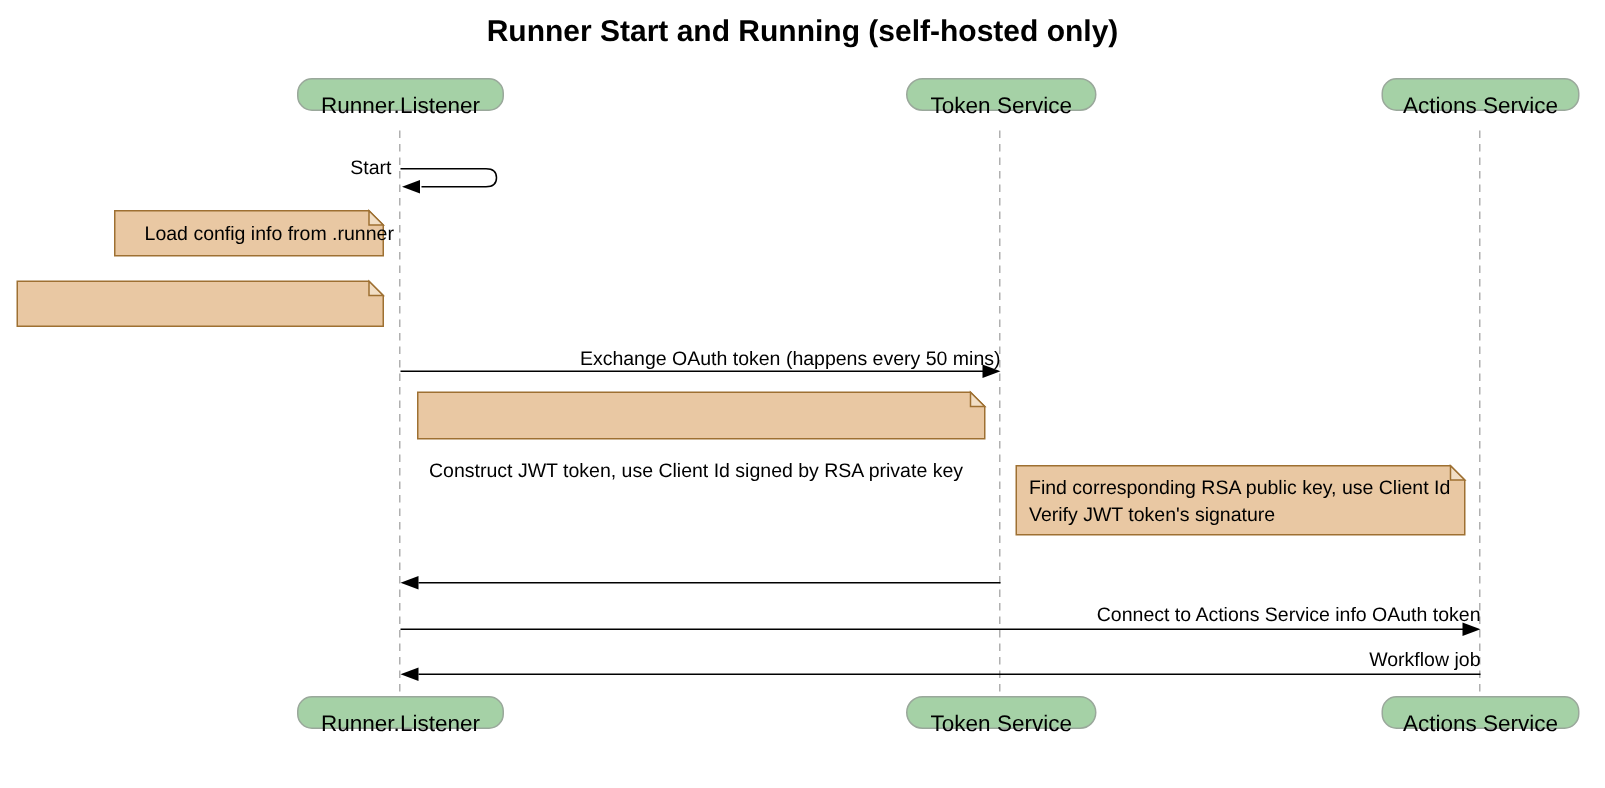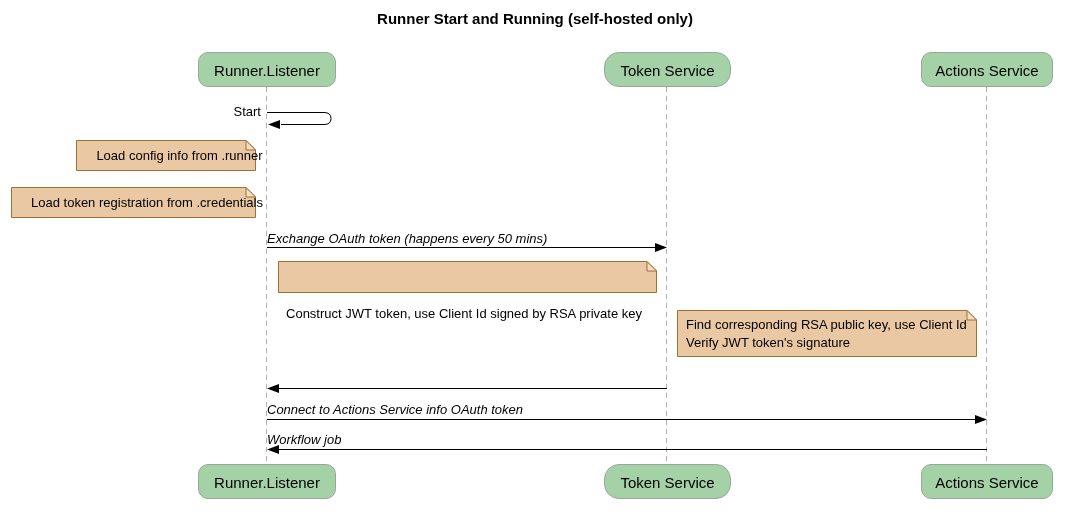--- a/index.html
+++ b/index.html
@@ -15,53 +15,53 @@
     background: #ffffff;
     overflow: hidden;
     color: #000000;
   }
   .title {
     position: absolute;
     top: 10px;
     left: 0;
     width: 1070px;
     text-align: center;
-    font-size: 15px;
+    font-size: 20px;
     font-weight: bold;
     color: #000000;
   }
   svg.overlay {
     position: absolute;
     top: 0;
     left: 0;
   }
   .participant {
     position: absolute;
-    height: 35px;
+    height: 22px;
     line-height: 35px;
     text-align: center;
     font-size: 15px;
     color: #000000;
     background: #a5d1a6;
     border: 1px solid #9aa89b;
     border-radius: 10px;
     box-sizing: border-box;
   }
   .p-runner  { left: 198px; width: 138px; }
   .p-token   { left: 604px; width: 127px; border-radius: 15px; }
   .p-actions { left: 921px; width: 132px; }
   .row-top    { top: 52px; }
   .row-bottom { top: 464px; }
   .msg-label {
     position: absolute;
     font-size: 13px;
     color: #000000;
     white-space: nowrap;
   }
-  .msg-center { text-align: left; font-style: italic; }
+  .msg-center { text-align: right; }
   .lbl-start { left: 141px; width: 120px; text-align: right; top: 104px; }
   .lbl-m1 { left: 267px; width: 400px; top: 231px; }
   .lbl-m2 { left: 267px; width: 400px; top: 371px; }
   .lbl-m3 { left: 267px; width: 720px; top: 402px; }
   .lbl-m4 { left: 267px; width: 720px; top: 432px; }
   .note-text {
     position: absolute;
     font-size: 13px;
     color: #000000;
     box-sizing: border-box;
@@ -141,20 +141,19 @@
   <div class="participant p-actions row-bottom">
     <span>Actions Service</span>
   </div>
 
   <div class="msg-label lbl-start">Start</div>
   <div class="msg-label msg-center lbl-m1">Exchange OAuth token (happens every 50 mins)</div>
   <div class="msg-label msg-center lbl-m3">Connect to Actions Service info OAuth token</div>
   <div class="msg-label msg-center lbl-m4">Workflow job</div>
 
   <div class="note-text note-center nt-1">Load config info from .runner</div>
-  <div class="note-text note-center nt-2">Load token registration from .credentials</div>
   <div class="note-text note-center nt-3">Construct JWT token, use Client Id signed by RSA private key</div>
   <div class="note-text nt-4">
     <span>Find corresponding RSA public key, use Client Id</span>
     <span>Verify JWT token's signature</span>
   </div>
 
 </div>
 
 </body></html>

